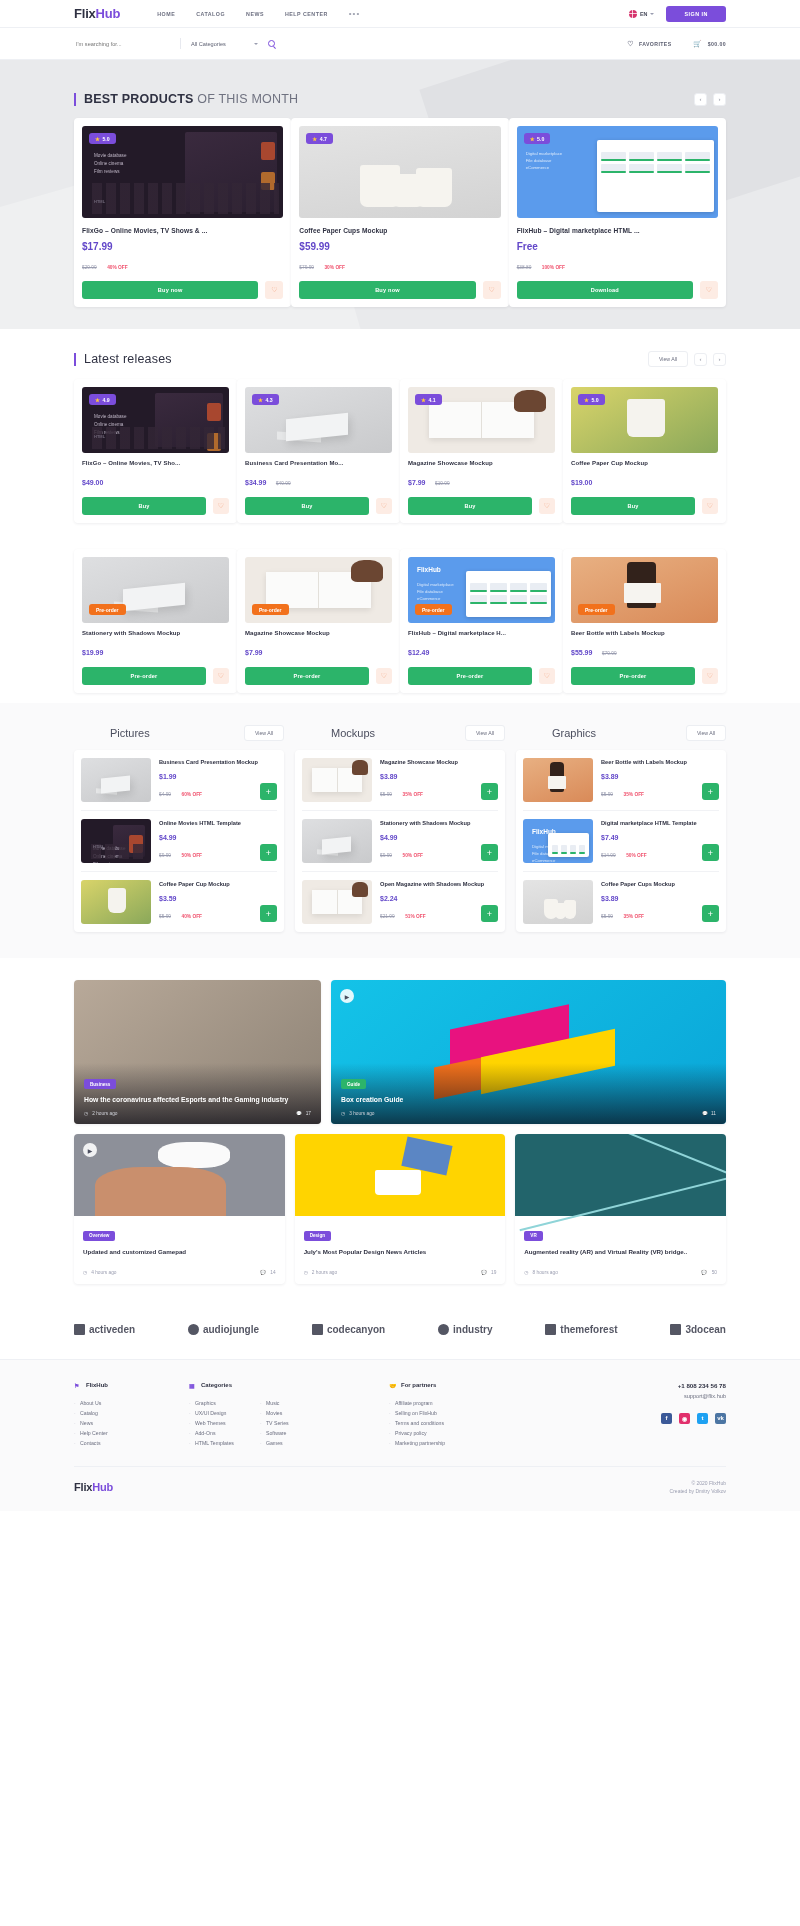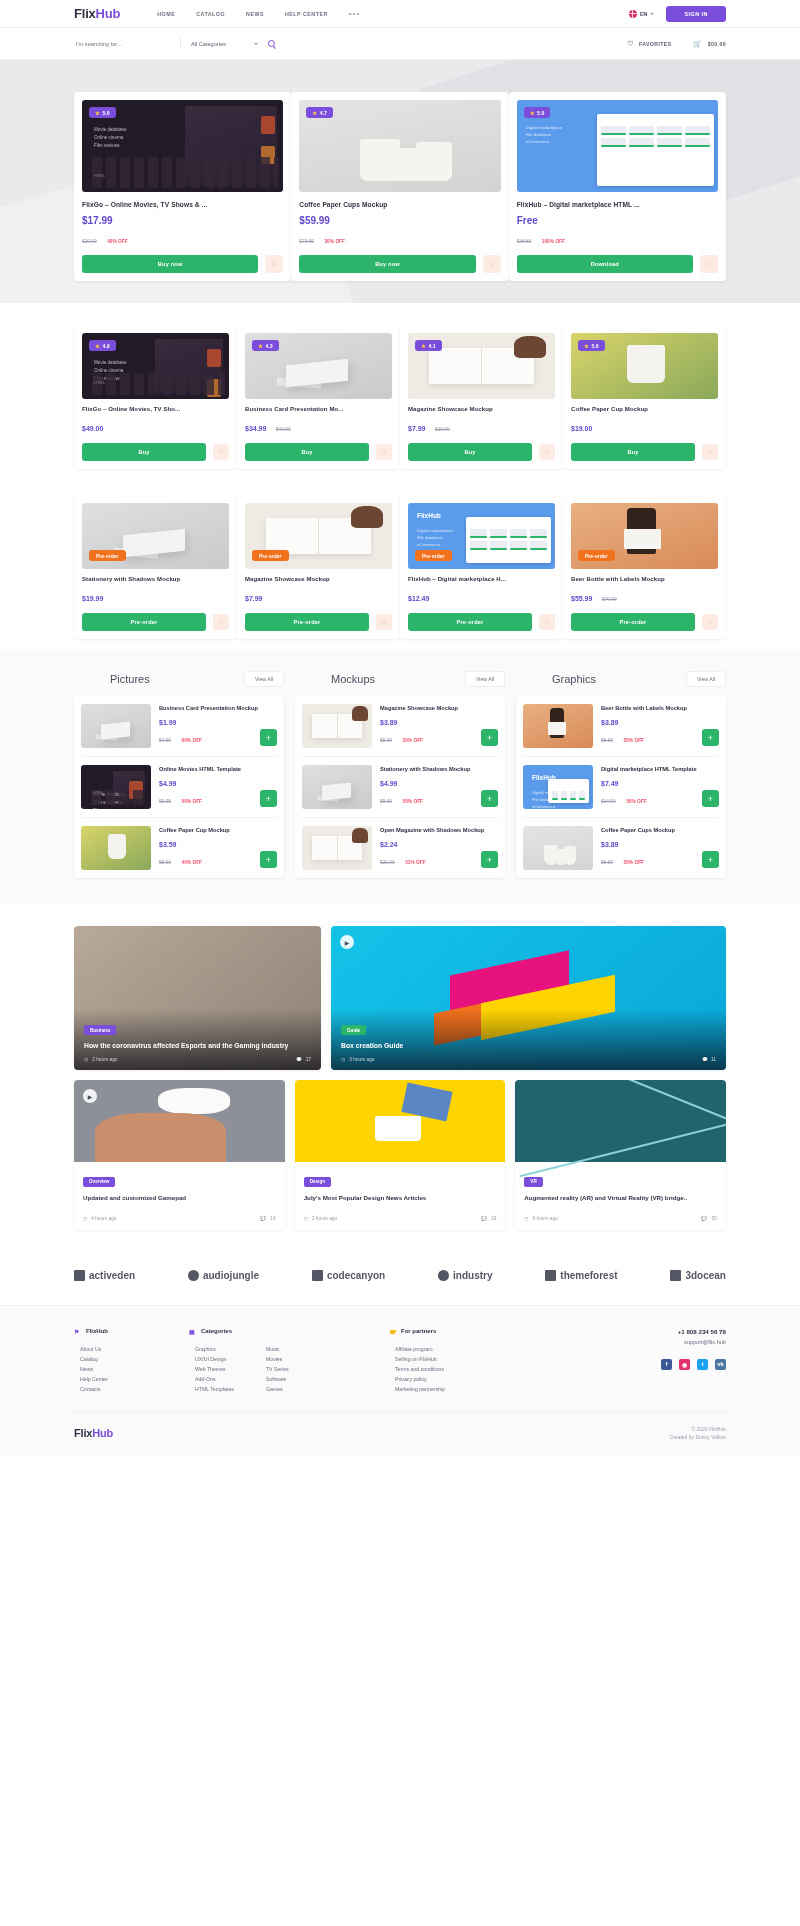--- a/index.html
+++ b/index.html
@@ -245,20 +245,28 @@
         <span class="sitem">
           <span style="font-size:7px;color:#8a8d9c;">🛒</span>
           <span>$00.00</span>
         </span>
       </div>
     </div>
   </div>
 
   <div class="hero">
     <div class="container">
+      <div class="sechead">
+        <span class="bar"></span>
+        <h2><b>BEST PRODUCTS</b><span> OF THIS MONTH</span></h2>
+        <div class="headright">
+          <span class="arw">‹</span>
+          <span class="arw">›</span>
+        </div>
+      </div>
       <div class="row" id="best-row">
   <div class="card">
     <div class="thumb">
       <div class="art-dark">
                 <div class="pane"></div>
                 <div class="pstrip" style="top:16px;background:#a8472f;"></div>
                 <div class="pstrip" style="top:46px;background:#b06a2d;"></div>
                 <div class="lines">Movie database<br>Online cinema<br>Film reviews</div>
                 <div class="tbl"></div>
                 <div class="brand">HTML</div>
@@ -351,20 +359,29 @@
       <button class="btn">Download</button>
       <span class="fav">♡</span>
     </div>
   </div>
         </div>
     </div>
   </div>
 
   <div style="background:#fff;padding:22px 0 4px;">
     <div class="container">
+      <div class="sechead">
+        <span class="bar"></span>
+        <h2 class="solid">Latest releases</h2>
+        <div class="headright">
+          <span class="viewall">View All</span>
+          <span class="arw">‹</span>
+          <span class="arw">›</span>
+        </div>
+      </div>
       <div class="row" id="latest-row">
   <div class="card">
     <div class="thumb sm">
       <div class="art-dark">
                 <div class="pane"></div>
                 <div class="pstrip" style="top:16px;background:#a8472f;"></div>
                 <div class="pstrip" style="top:46px;background:#b06a2d;"></div>
                 <div class="lines">Movie database<br>Online cinema<br>Film reviews</div>
                 <div class="tbl"></div>
                 <div class="brand">HTML</div>

